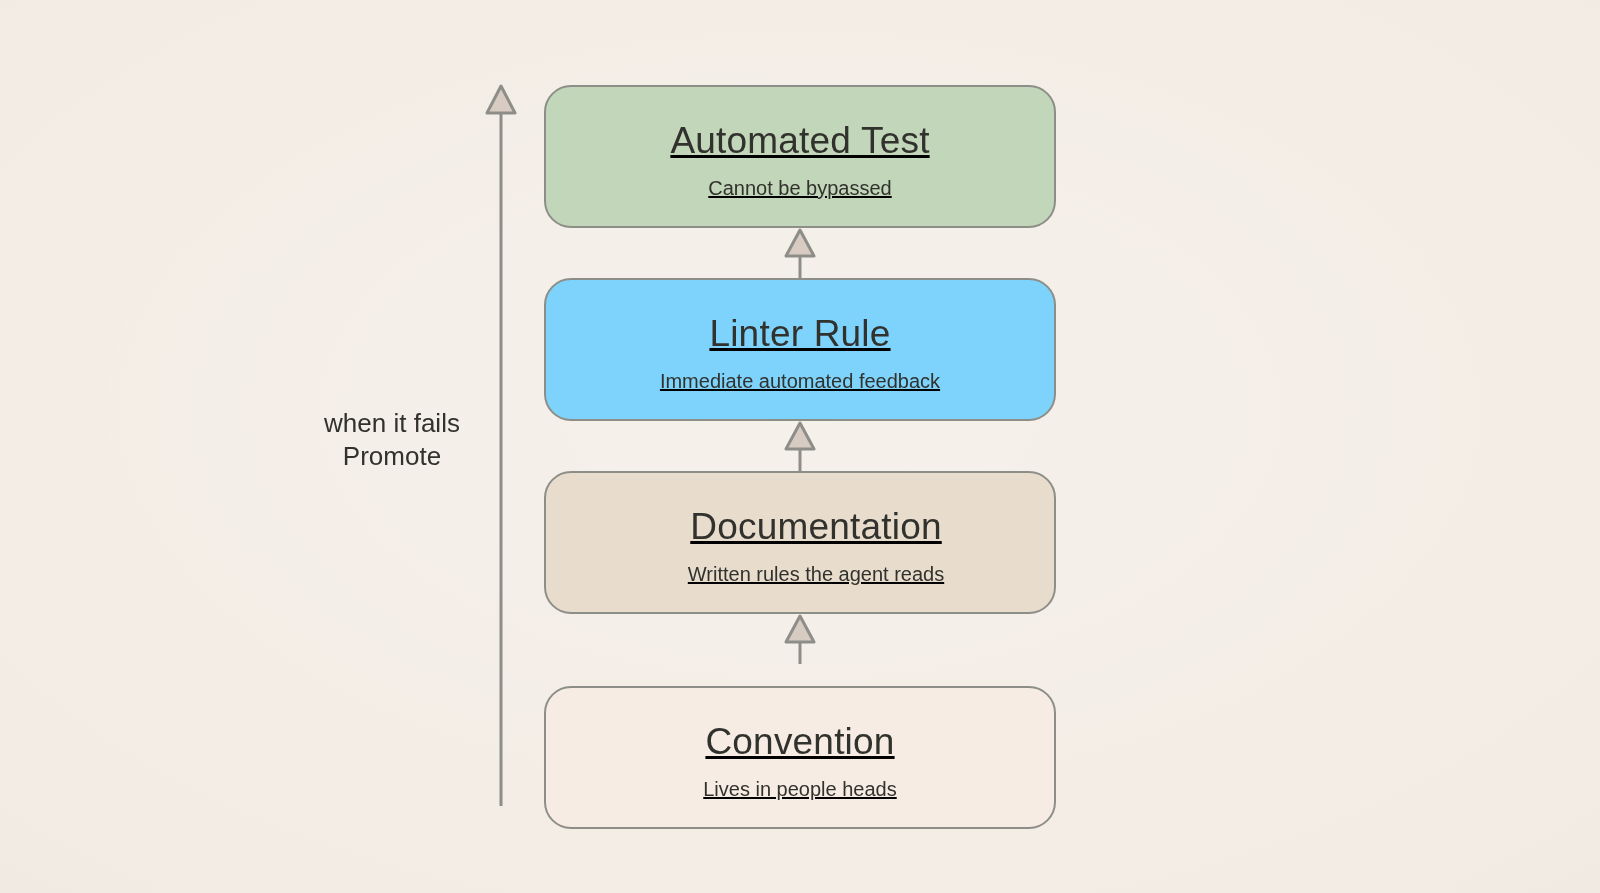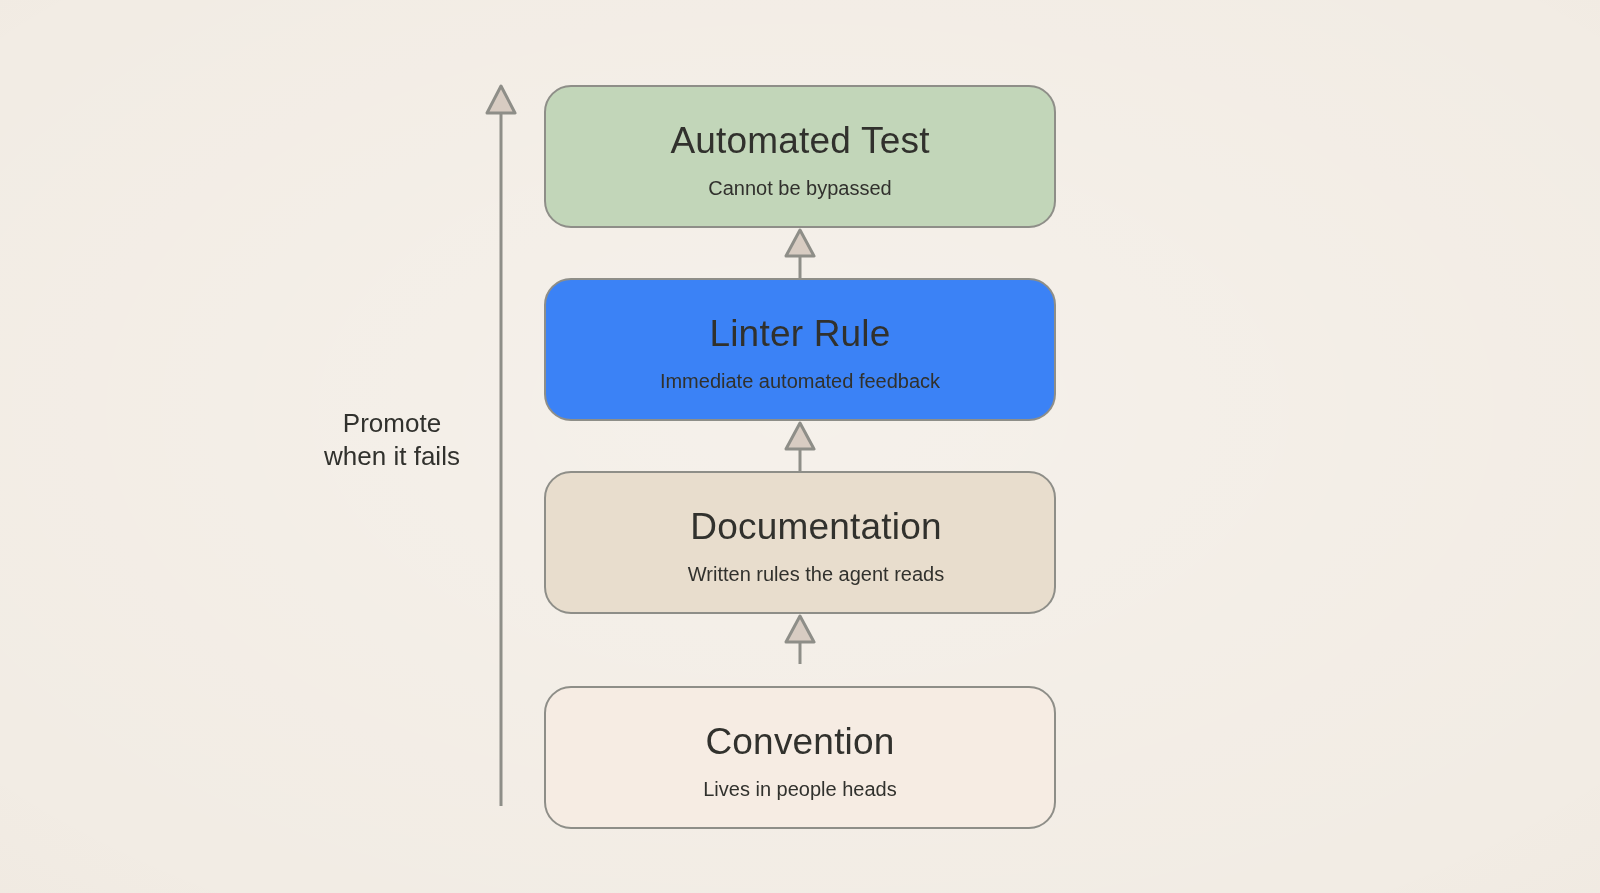--- a/index.html
+++ b/index.html
@@ -35,20 +35,21 @@
     height: 143px;
     box-sizing: border-box;
     border: 2px solid var(--box-border, #8e8e88);
     border-radius: 27px;
     display: flex;
     flex-direction: column;
     align-items: center;
     justify-content: center;
     gap: 19px;
     padding-top: 6px;
+    text-decoration: underline;
   }
   .level-title {
     font-size: 37px;
     font-weight: 500;
     color: var(--text, #31312d);
     letter-spacing: 0.2px;
     line-height: 1;
   }
   .level-subtitle {
     font-size: 20px;
@@ -86,30 +87,30 @@
 <div class="stage">
 
   <div class="vignette"></div>
 
   <svg class="promote-arrow" viewBox="0 0 36 723" aria-hidden="true">
     <line x1="18" y1="722" x2="18" y2="29" stroke="var(--arrow-line)" stroke-width="3"></line>
     <polygon points="18,2 32,29 4,29" fill="var(--arrowhead-fill)" stroke="var(--arrow-line)" stroke-width="3" stroke-linejoin="round"></polygon>
   </svg>
 
   <div class="side-label">
+    <div>when it fails</div>
     <div>Promote</div>
-    <div>when it fails</div>
   </div>
 
   <div class="level" style="top: 85px; background-color: rgb(194, 214, 185);">
     <div class="level-title">Automated Test</div>
     <div class="level-subtitle">Cannot be bypassed</div>
   </div>
 
-  <div class="level" style="top: 278px; background-color: #3b82f6;">
+  <div class="level" style="top: 278px; background-color: #7dd3fc;">
     <div class="level-title">Linter Rule</div>
     <div class="level-subtitle">Immediate automated feedback</div>
   </div>
 
   <div class="level" style="top: 471px; background-color: rgb(232, 221, 205); padding-left: 32px;">
     <div class="level-title">Documentation</div>
     <div class="level-subtitle">Written rules the agent reads</div>
   </div>
 
   <div class="level" style="top: 664px; background-color: rgb(246, 236, 227); margin-top: 22px;">

